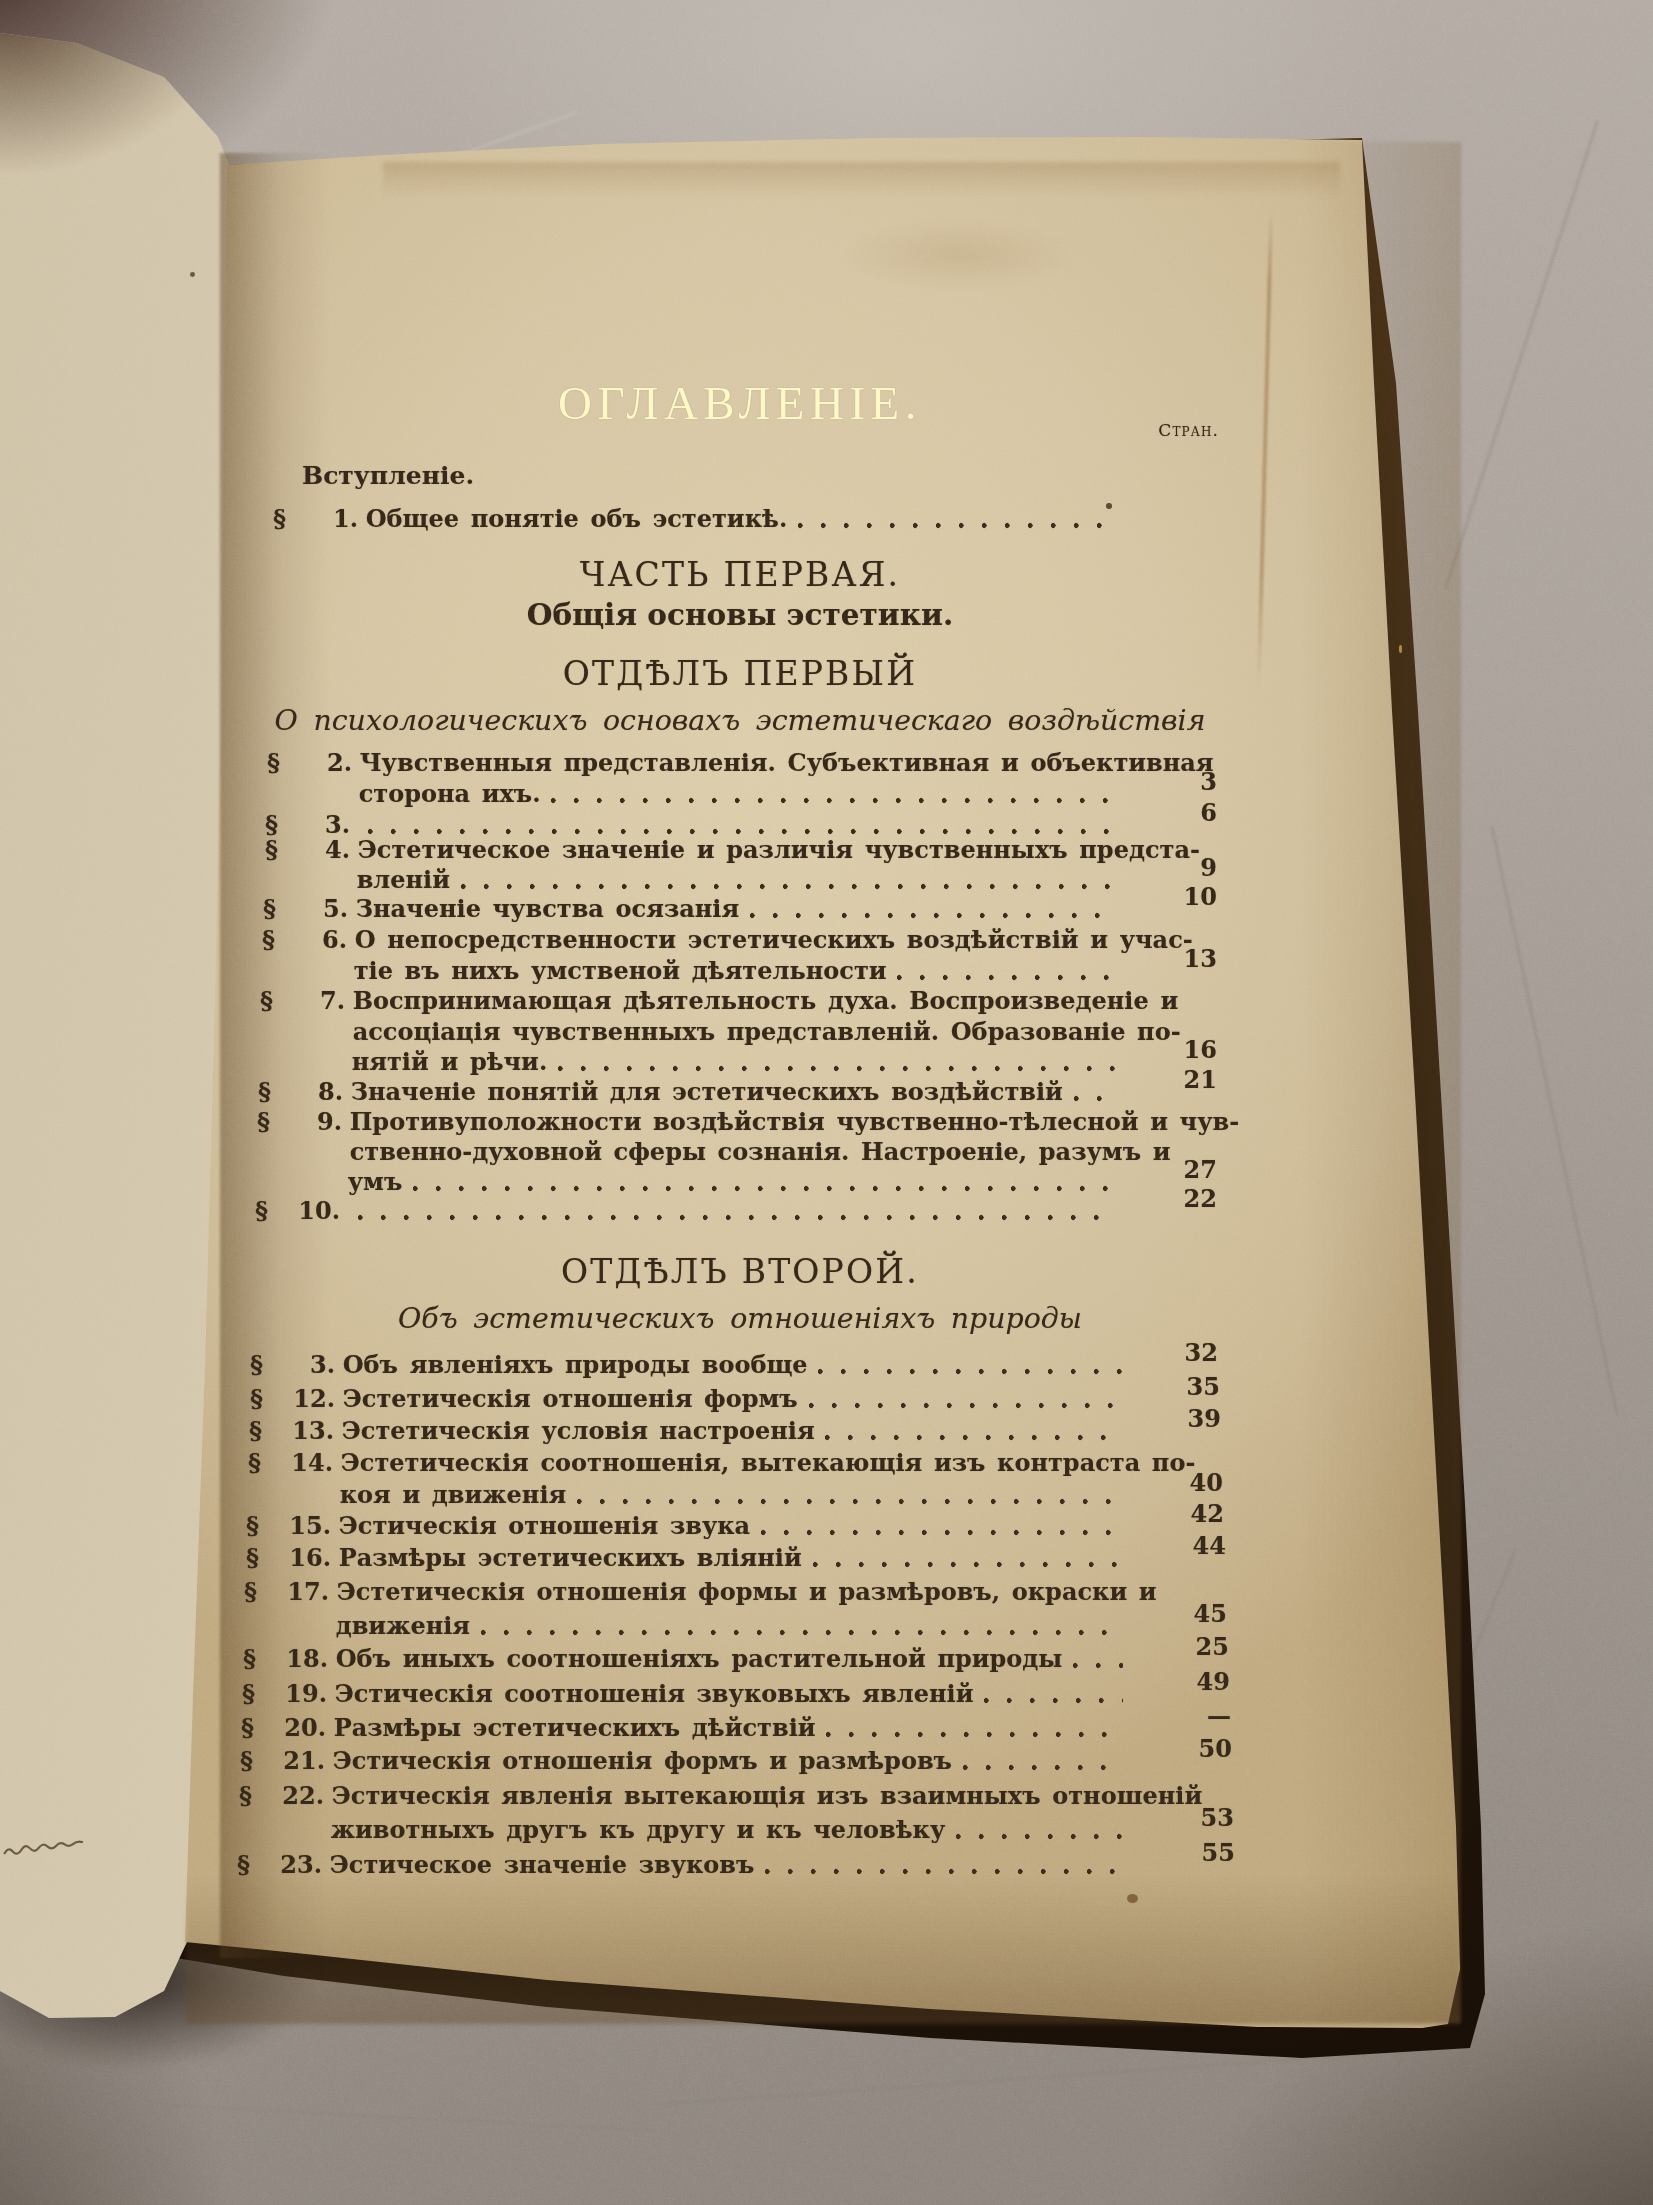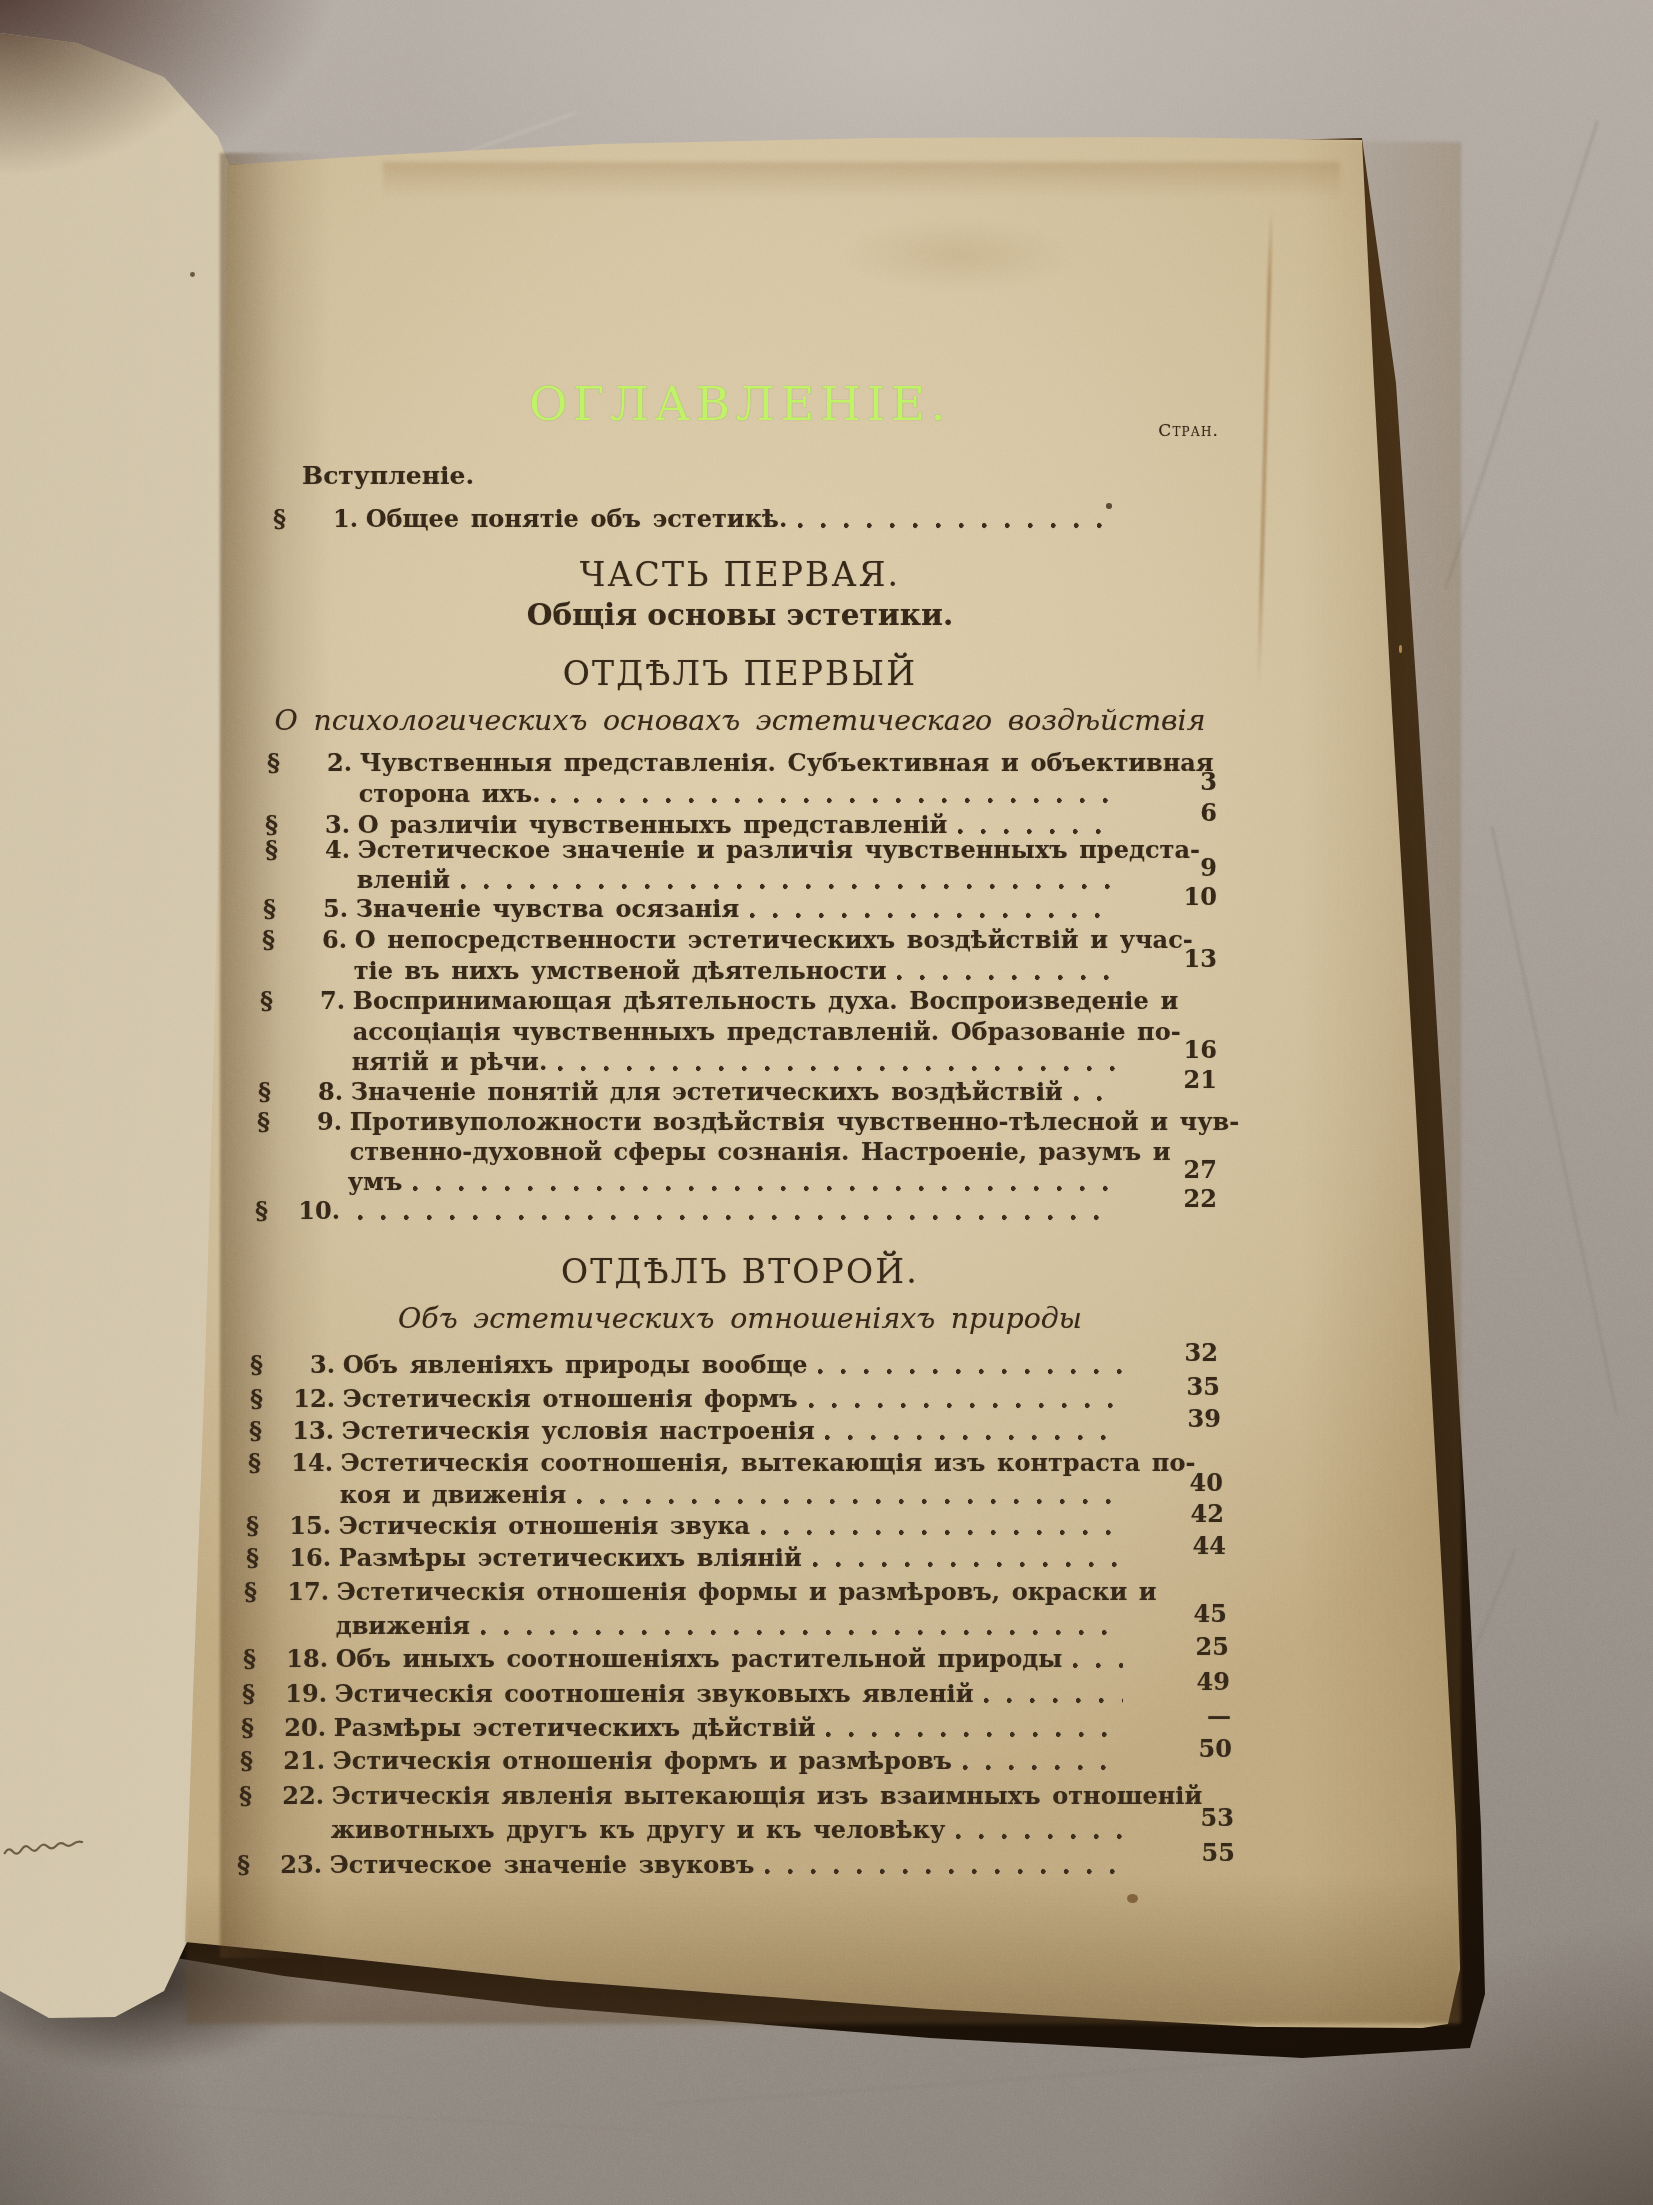--- a/index.html
+++ b/index.html
@@ -59,21 +59,21 @@
   .crease-stain{left:1263px;top:208px;width:3.8px;height:481px;filter:blur(1.1px);transform:rotate(1.5deg);
     background:linear-gradient(180deg,rgba(146,108,62,0),rgba(146,108,62,0.5) 15%,rgba(146,108,62,0.5) 75%,transparent);}
   .blob-stain{left:842px;top:219px;width:235px;height:71px;filter:blur(3.3px);
     background:radial-gradient(ellipse,rgba(155,120,75,0.2),transparent 70%);}
   .speck{position:absolute;z-index:7;border-radius:50%;}
 
   
   .text-layer{position:absolute;inset:0;z-index:8;color:#342718;
     text-shadow:0 0 1.1px rgba(52,39,24,0.35);}
   .center-block{position:absolute;left:193px;width:1094px;text-align:center;white-space:nowrap;}
-  .toc-title{font-size:47px;letter-spacing:5.5px;color:#bef264;}
+  .toc-title{font-size:47px;letter-spacing:5.5px;color:#fef9c3;font-family:Liberation Serif, serif;}
   .col-header{position:absolute;left:1028px;width:191px;text-align:right;font-size:17px;
     font-variant:small-caps;letter-spacing:1.1px;}
   .intro-heading{position:absolute;left:302px;font-size:25px;font-weight:bold;}
   .part-heading{font-size:33px;letter-spacing:2.2px;}
   .part-subheading{font-size:29.5px;font-weight:bold;}
   .section-heading{font-size:33px;letter-spacing:2.2px;}
   .section-subtitle{font-size:28.4px;font-style:italic;word-spacing:6.6px;}
 
   .row{position:absolute;display:flex;align-items:baseline;height:28.4px;
        font-size:24px;font-weight:bold;line-height:28.4px;word-spacing:3.3px;}
@@ -154,21 +154,20 @@
         <div class="row" style="top: 780px; left: 266px; width: 853px;">
           <span class="mark"></span>
           <span class="num"></span>
           <span class="txt">сторона ихъ.</span>
           <span class="leader"></span>
           <span class="pnum" style="left: 836px;">3</span>
         </div>
         <div class="row" style="top: 811px; left: 265px; width: 853px;">
           <span class="mark">§</span>
           <span class="num">3.</span>
-          <span class="txt">О различіи чувственныхъ представленій</span>
           <span class="leader"></span>
           <span class="pnum" style="left: 837px;">6</span>
         </div>
         <div class="row" style="top: 836px; left: 265px; width: 854px;">
           <span class="mark">§</span>
           <span class="num">4.</span>
           <span class="txt">Эстетическое значеніе и различія чувственныхъ предста-</span>
           <span class="spacer"></span>
         </div>
         <div class="row" style="top: 866px; left: 264px; width: 855px;">

